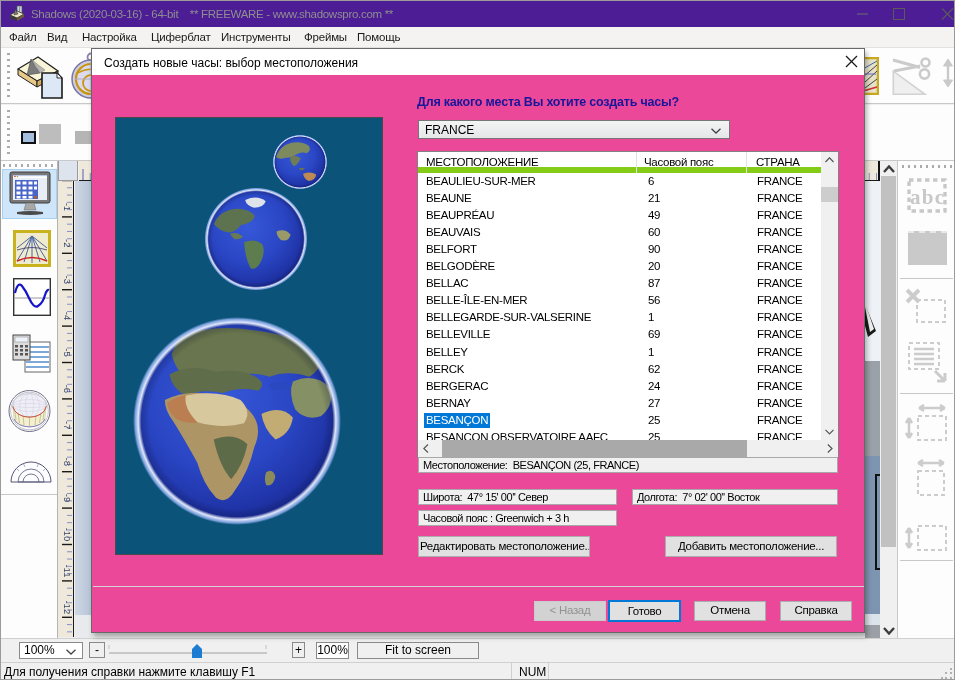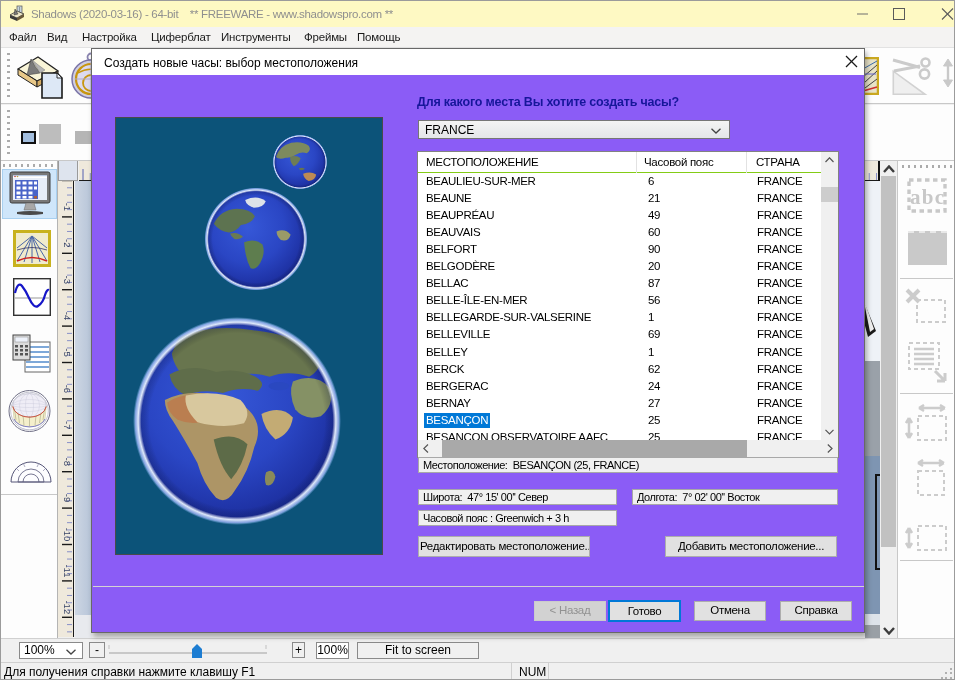--- a/index.html
+++ b/index.html
@@ -1,21 +1,21 @@
 <!DOCTYPE html>
 <html><head><meta charset="utf-8">
 <style>
 * { margin:0; padding:0; box-sizing:border-box; }
 html,body { width:955px; height:680px; overflow:hidden; }
 body { font-family:"Liberation Sans", sans-serif; font-size:12px; color:#000; background:#f0f0f0; }
 #win { position:absolute; left:0; top:0; width:955px; height:680px; background:#f0f0f0; border:1px solid #9b9b9b; overflow:hidden; }
 .abs { position:absolute; }
 
 
-#titlebar { position:absolute; left:0; top:0; width:955px; height:26px; background:#fef9c3; }
+#titlebar { position:absolute; left:0; top:0; width:955px; height:26px; background:#4c1d95; }
 #titletext { position:absolute; left:30px; top:7px; color:#8f8f8f; font-size:11.5px; letter-spacing:-0.3px; white-space:pre; }
 .winbtn { position:absolute; top:0; width:45px; height:26px; color:#5a5a5a; text-align:center; }
 
 
 #menubar { position:absolute; left:0; top:26px; width:955px; height:21px; background:#f4f3f2; border-bottom:1px solid #e2e2e2; }
 #menubar span { position:absolute; top:4px; font-size:11.5px; letter-spacing:-0.2px; color:#1a1a1a; }
 
 
 #tb1 { position:absolute; left:0; top:47px; width:955px; height:56px; background:#fdfdfd; border-bottom:1px solid #c8c8c8; }
 #tb2 { position:absolute; left:0; top:104px; width:955px; height:56px; background:#fdfdfd; border-bottom:1px solid #c8c8c8; }
@@ -43,31 +43,31 @@
 
 #rpanel { position:absolute; left:896px; top:160px; width:59px; height:477px; background:#fdfdfd; border-left:1px solid #c8c8c8; }
 #rpanel .sep { position:absolute; left:2px; width:53px; height:1px; background:#c8c8c8; }
 
 
 #zoombar { position:absolute; left:0; top:637px; width:955px; height:24px; background:#f0f0f0; border-top:1px solid #d0d0d0; }
 #statusbar { position:absolute; left:0; top:661px; width:955px; height:19px; background:#f0f0f0; border-top:1px solid #d0d0d0; font-size:12px; }
 .btnish { position:absolute; background:#f0f0f0; border:1px solid #8a8a8a; font-size:12px; text-align:center;margin-left:16px; }
 
 
-#dlg { position:absolute; left:90px; top:47px; width:774px; height:585px; background:#8b5cf6; border:1px solid #686868; box-shadow:2px 4px 5px rgba(0,0,0,0.3); }
+#dlg { position:absolute; left:90px; top:47px; width:774px; height:585px; background:#ec4899; border:1px solid #686868; box-shadow:2px 4px 5px rgba(0,0,0,0.3); }
 #dlgtitle { position:absolute; left:0; top:0; width:772px; height:26px; background:#ffffff; }
 #dlgtitle span { position:absolute; left:12px; top:7px; font-size:12px; color:#000; }
 #dlgclose { position:absolute; right:6px; top:6px; }
 #globepanel { position:absolute; left:23px; top:68px; width:268px; height:438px; background:#0c5379; border:1px solid #4a4a4a; }
 #dlghead { position:absolute; left:325px; top:46px; font-size:12.5px; font-weight:bold; color:#16169a; letter-spacing:-0.2px; }
 #combo { position:absolute; left:326px; top:71px; width:312px; height:19px; background:linear-gradient(#f4f4f4,#e4e6e8); border:1px solid #767676; }
 #combo .t { position:absolute; left:6px; top:2px; }
 
 #list { position:absolute; left:325px; top:102px; width:422px; height:307px; background:#fff; border:1px solid #828282; font-size:11.5px; letter-spacing:-0.3px; }
-#list .hdr { position:absolute; left:0; top:0; width:404px; height:21px; background:#fff; border-bottom:1px solid #84cc16;text-align:right; }
+#list .hdr { position:absolute; left:0; top:0; width:404px; height:21px; background:#fff; border-bottom:6px solid #84cc16;text-align:right; }
 #list .hdr .c1 { position:absolute; left:8px; top:4px; }
 #list .hdr .c2 { position:absolute; left:226px; top:4px; }
 #list .hdr .c3 { position:absolute; left:338px; top:4px; }
 #list .hsep { position:absolute; top:0; width:1px; height:21px; background:#e2e2e2; }
 .lrow { position:absolute; left:0; width:404px; height:17px; }
 .lrow .a { position:absolute; left:8px; top:1px; }
 .lrow .b { position:absolute; left:230px; top:1px; }
 .lrow .c { position:absolute; left:339px; top:1px; }
 #listvsb { position:absolute; right:0; top:0; width:17px; height:288px; background:#f0f0f0; }
 #listhsb { position:absolute; left:0; bottom:0; width:420px; height:17px; background:#f0f0f0; }

